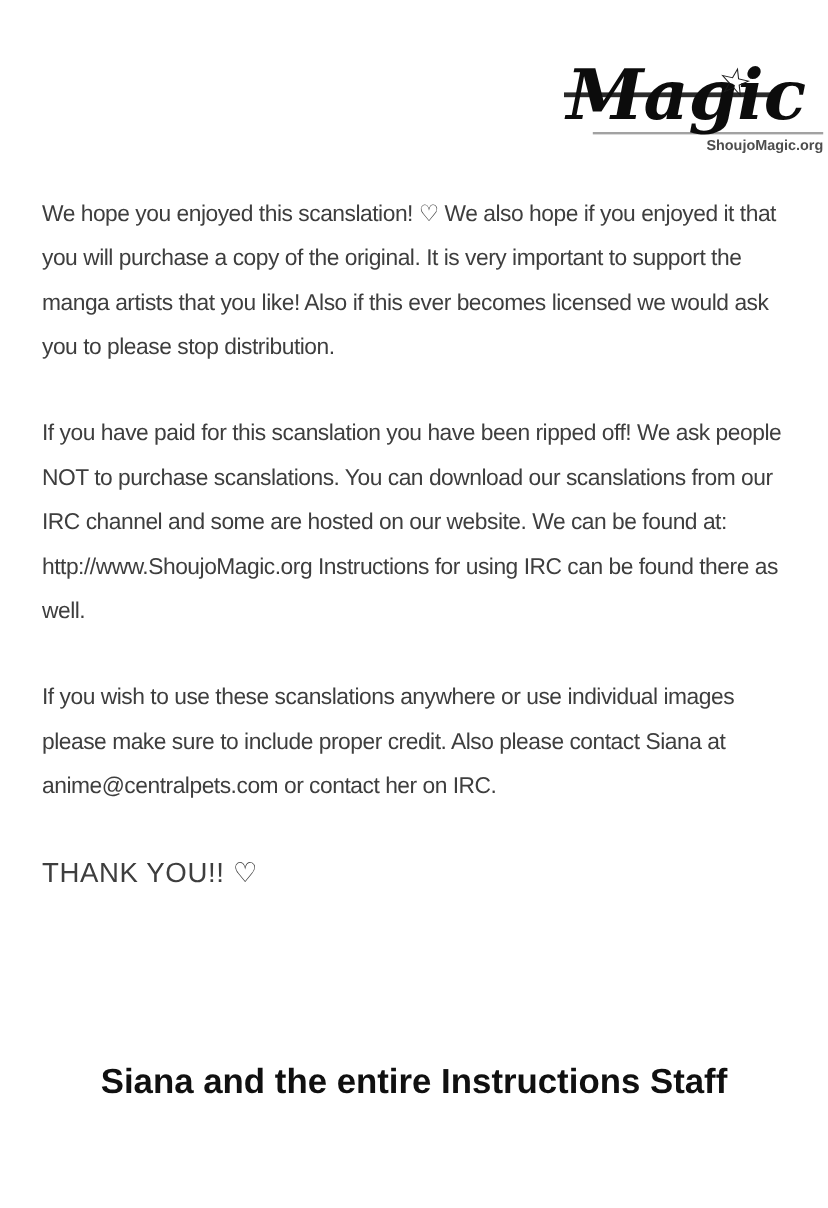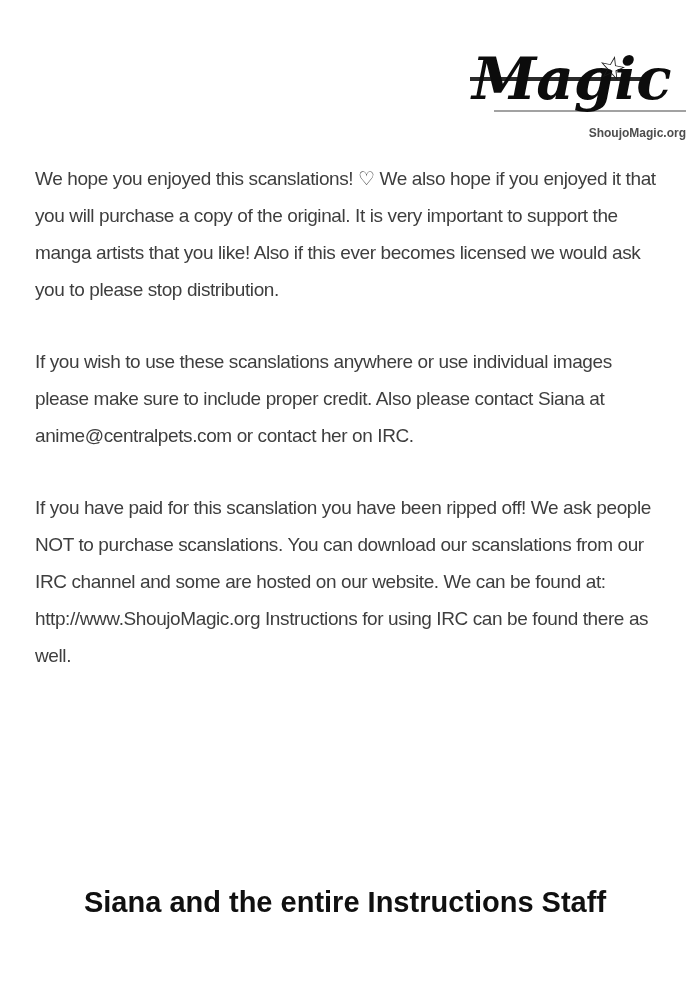--- a/index.html
+++ b/index.html
@@ -73,21 +73,20 @@
     background: #a2a2a2;
   }
   .logo-site {
     position: absolute;
     top: 86px;
     right: 0;
     font-family: "Liberation Sans", sans-serif;
     font-size: 12px;
     font-weight: bold;
     color: #4d4d4d;
-    margin-top: 12px;
   }
 
   
   .content {
     position: absolute;
     top: 160px;
     left: 35px;
     width: 631px;
   }
   .para {
@@ -127,20 +126,21 @@
 
   <div class="logo">
     <span class="logo-line-dark"></span>
     <span class="logo-magic">Magic</span>
     <span class="logo-star">☆</span>
     <span class="logo-line-light"></span>
     <span class="logo-site">ShoujoMagic.org</span>
   </div>
 
   <div class="content">
-    <p class="para">We hope you enjoyed this scanslations! ♡  We also hope if you enjoyed it that you will purchase a copy of the original. It is very important to support the manga artists that you like! Also if this ever becomes licensed we would ask you to please stop distribution.</p>
+    <p class="para">We hope you enjoyed this scanslation! ♡  We also hope if you enjoyed it that you will purchase a copy of the original. It is very important to support the manga artists that you like! Also if this ever becomes licensed we would ask you to please stop distribution.</p>
+    <p class="para">If you have paid for this scanslation you have been ripped off! We ask people NOT to purchase scanslations. You can download our scanslations from our IRC channel and some are hosted on our website. We can be found at: http://www.ShoujoMagic.org Instructions for using IRC can be found there as well.</p>
     <p class="para">If you wish to use these scanslations anywhere or use individual images please make sure to include proper credit. Also please contact Siana at anime@centralpets.com or contact her on IRC.</p>
-    <p class="para">If you have paid for this scanslation you have been ripped off! We ask people NOT to purchase scanslations. You can download our scanslations from our IRC channel and some are hosted on our website. We can be found at: http://www.ShoujoMagic.org Instructions for using IRC can be found there as well.</p>
+    <p class="thanks">THANK YOU!! ♡</p>
   </div>
 
   <div class="signature">Siana and the entire Instructions Staff</div>
 
 </div>
 
 </body></html>

